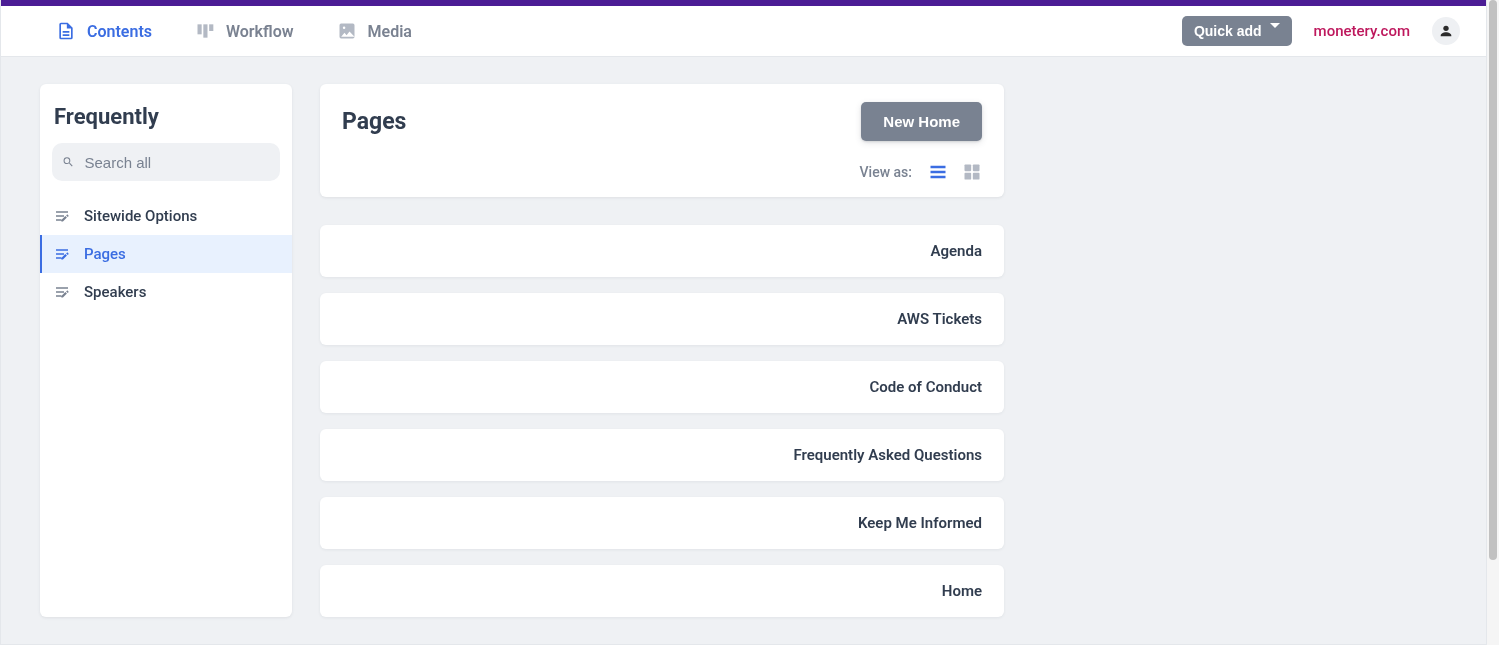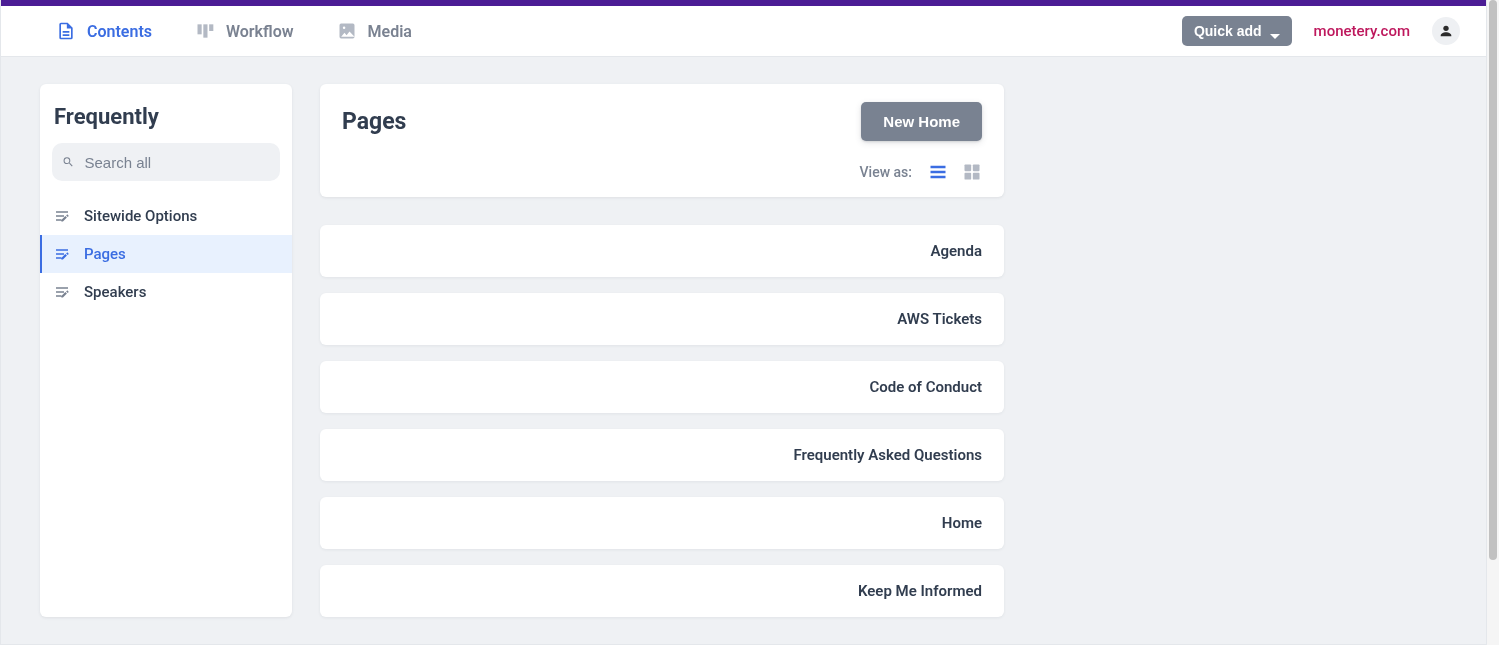--- a/index.html
+++ b/index.html
@@ -87,21 +87,21 @@
   }
   .quick-add {
     background: #798291;
     color: #fff;
     font-weight: 600;
     font-size: 14px;
     border: none;
     border-radius: 5px;
     padding: 7px 12px;
     display: flex;
-    align-items: flex-end;
+    align-items: flex-start;
     gap: 8px;
     cursor: pointer;
   }
   .quick-add .caret {
     width: 0; height: 0;
     border-left: 5px solid transparent;
     border-right: 5px solid transparent;
     border-top: 5px solid #fff;
   }
   .domain-text {
@@ -370,22 +370,22 @@
             </span>
           </div>
         </div>
       </div>
 
       <div class="entries">
         <div class="entry-card">Agenda</div>
         <div class="entry-card">AWS Tickets</div>
         <div class="entry-card">Code of Conduct</div>
         <div class="entry-card">Frequently Asked Questions</div>
+        <div class="entry-card">Keep Me Informed</div>
         <div class="entry-card">Home</div>
-        <div class="entry-card">Keep Me Informed</div>
       </div>
     </div>
   </div>
 </div>
 
 <div class="scrollbar">
   <div class="scrollbar-thumb"></div>
 </div>
 
 </body></html>

